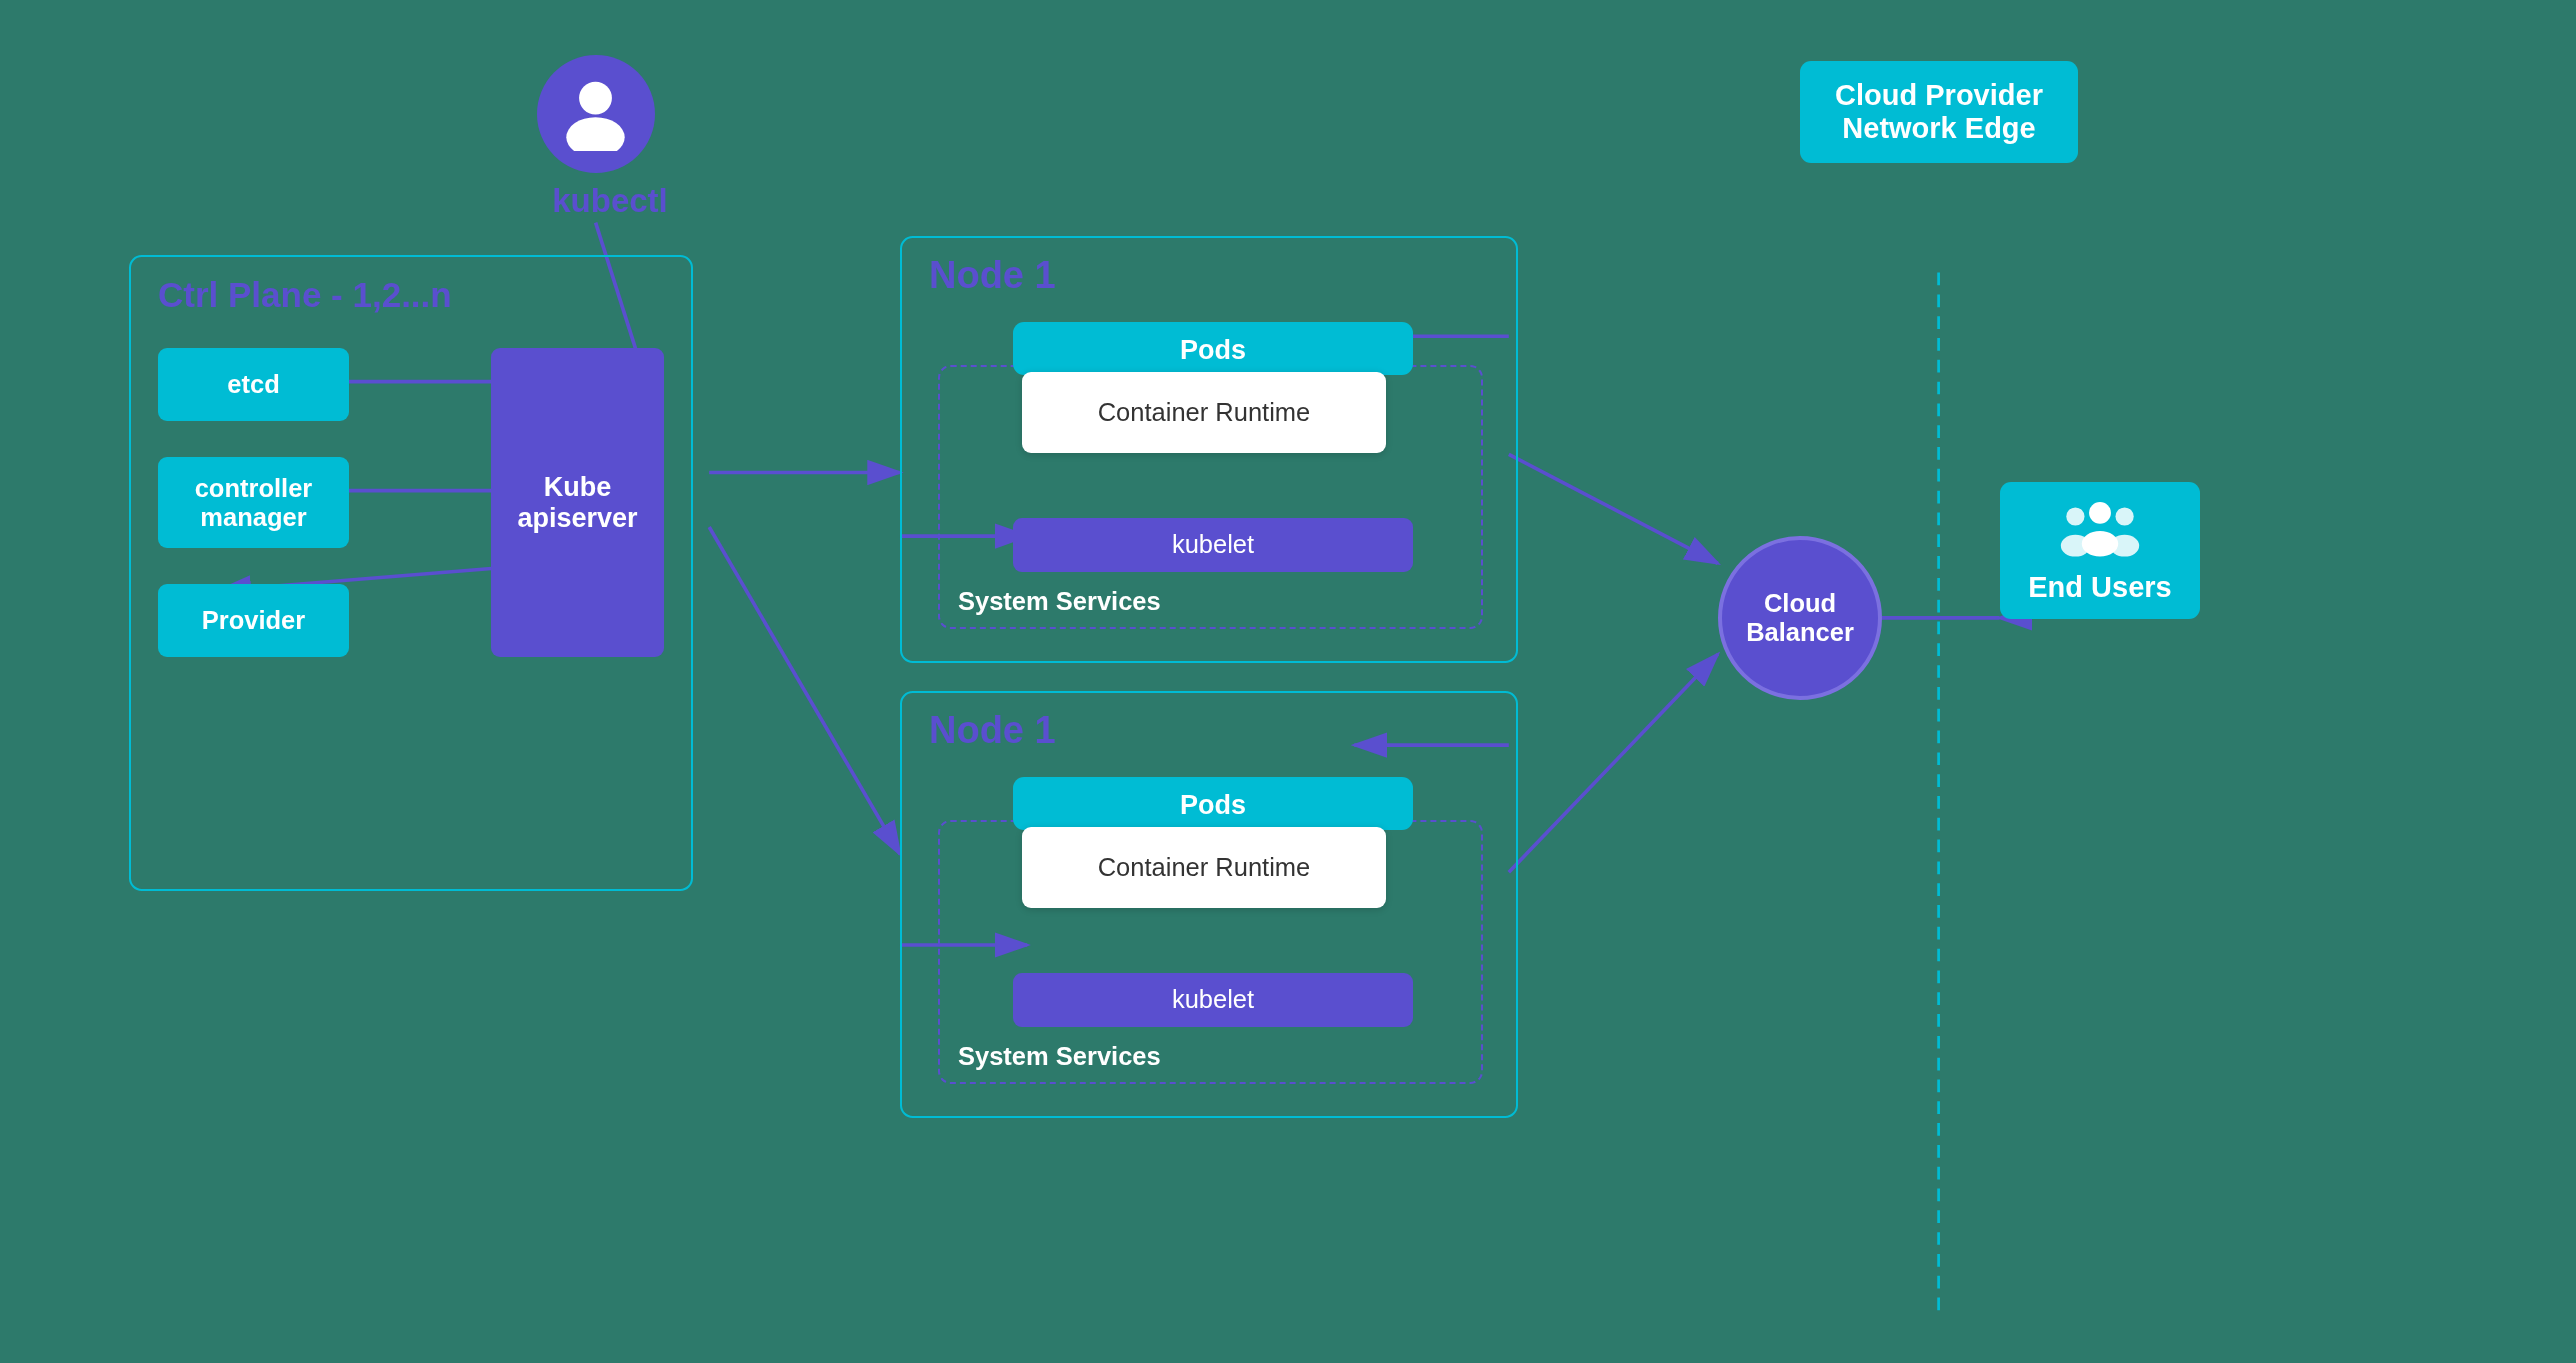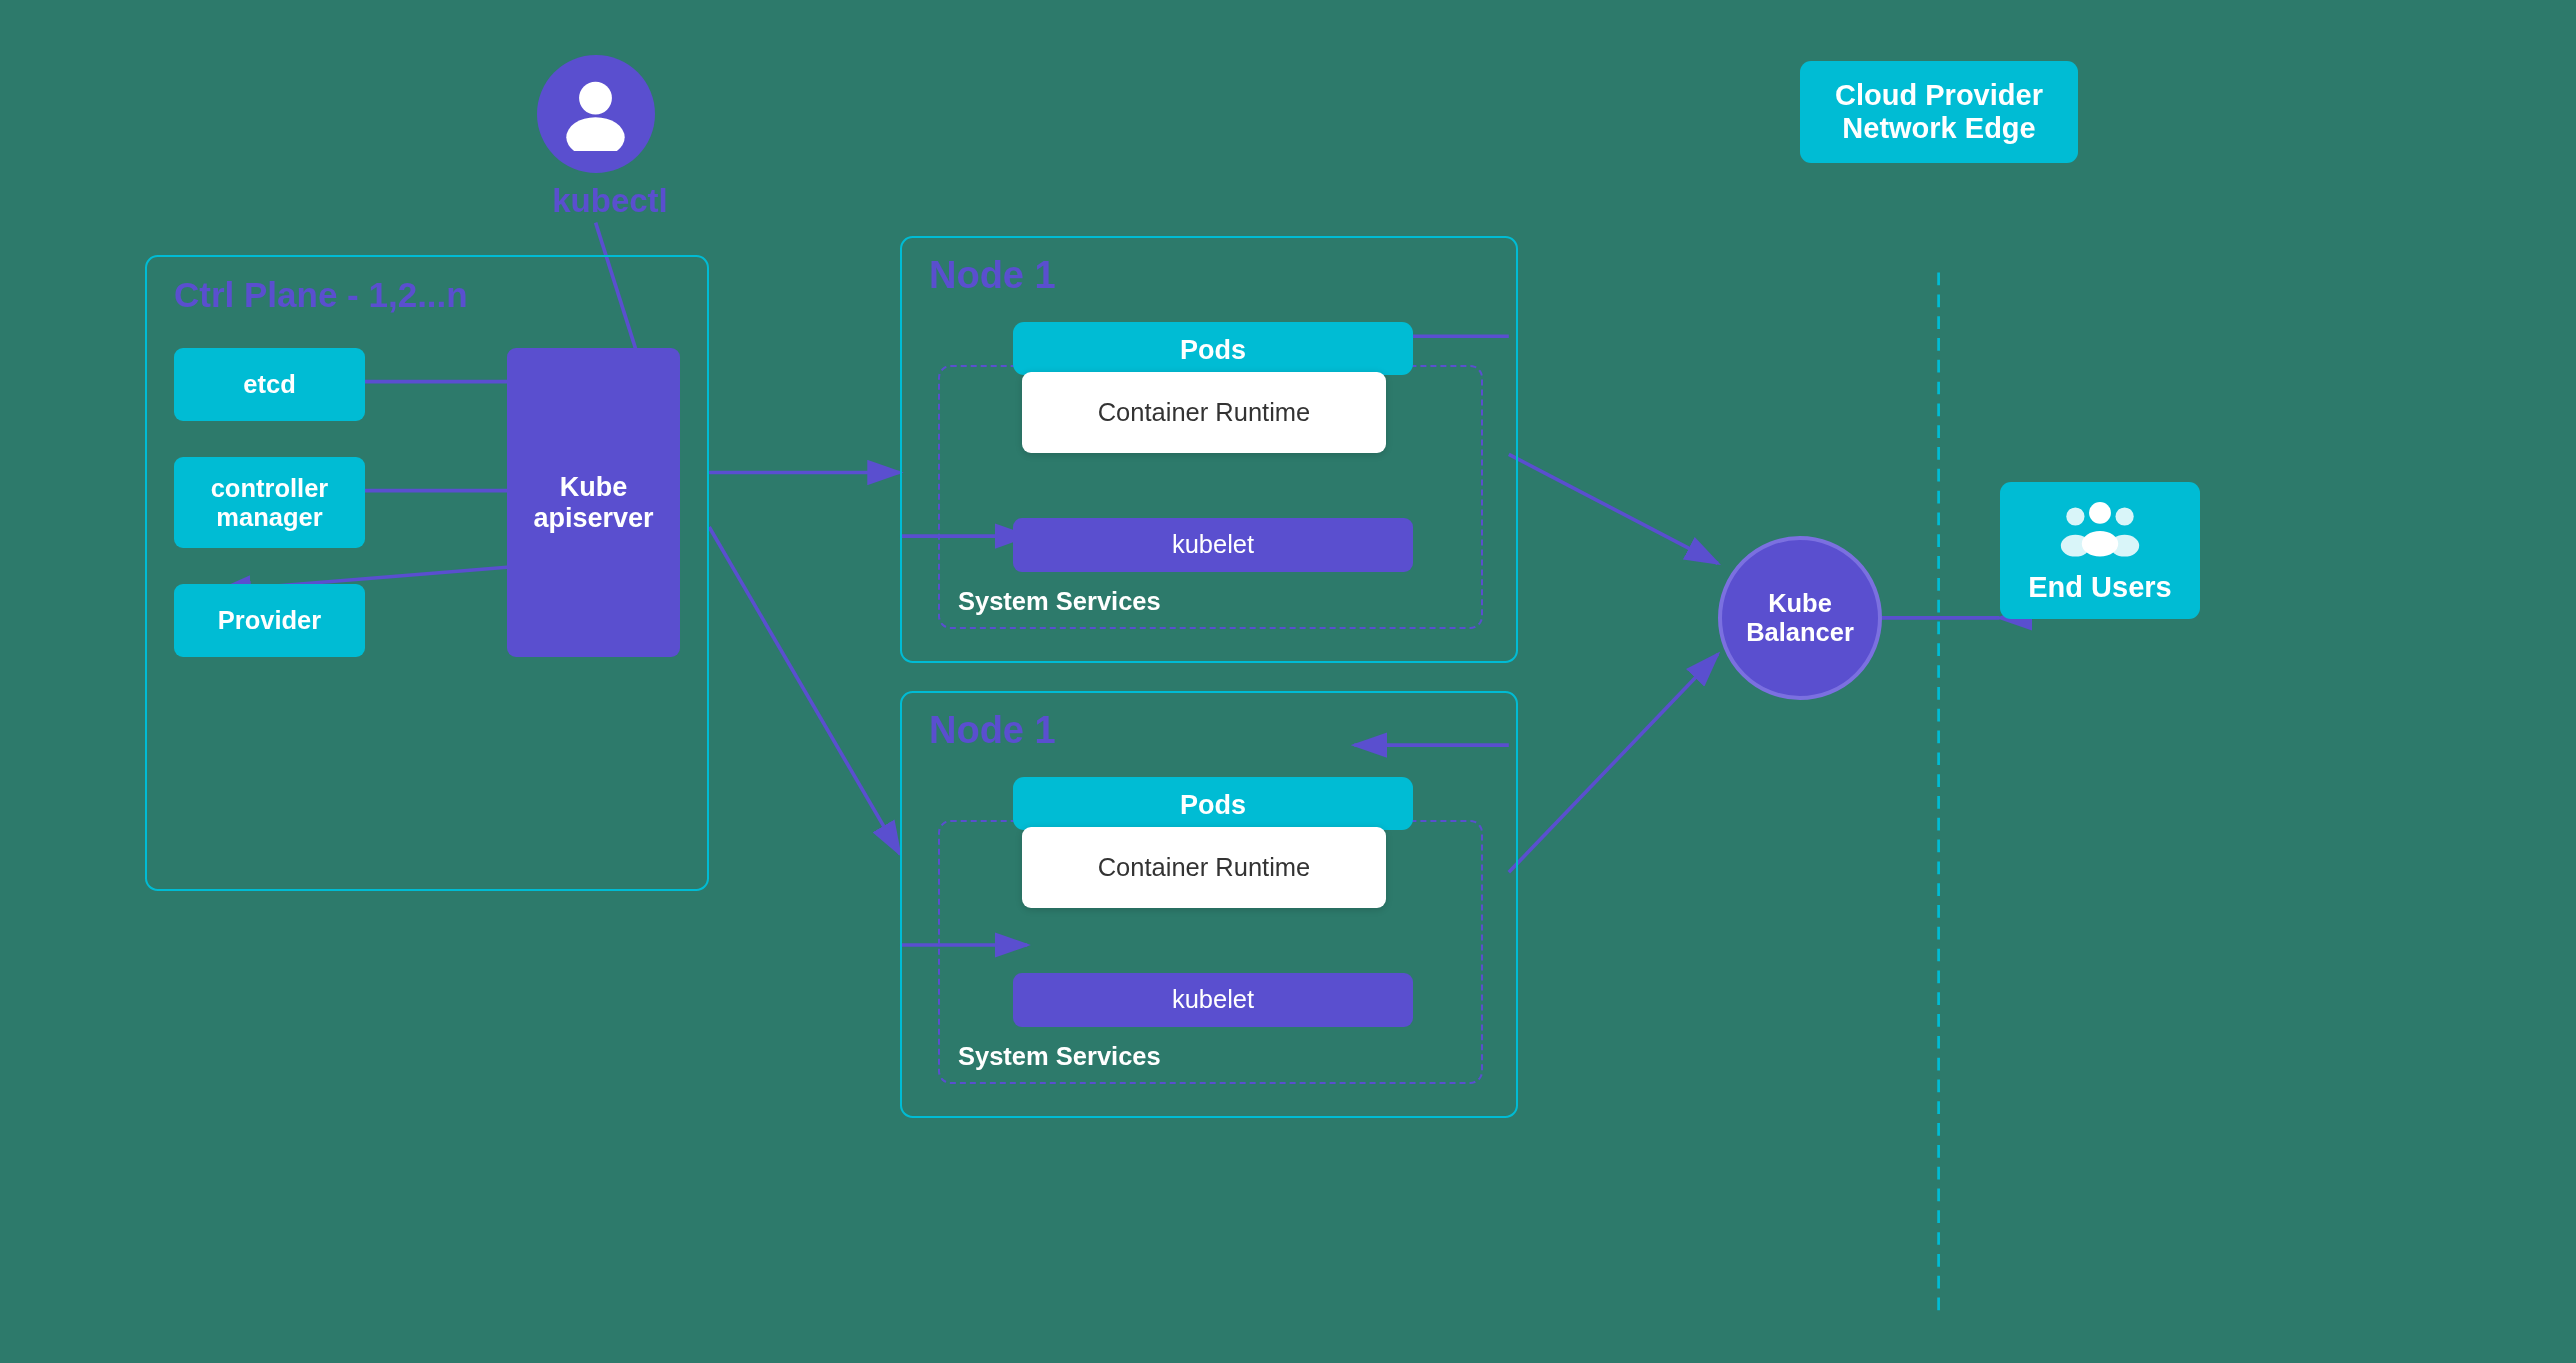--- a/index.html
+++ b/index.html
@@ -43,21 +43,21 @@
       font-size: 33px;
       font-weight: 700;
       color: #5a4fcf;
       margin-left: 29px;
     }
 
     
     .ctrl-plane-box {
       position: absolute;
       top: 255px;
-      left: 145px;
+      left: 129px;
       width: 564px;
       height: 636px;
       border: 2.7px solid #00bcd4;
       border-radius: 12.7px;
       background: transparent;
     }
     .ctrl-plane-title {
       position: absolute;
       top: 18px;
       left: 27px;
@@ -345,21 +345,21 @@
       </div>
       <div class="system-services-label">System Services</div>
     </div>
   </div>
 
   <div class="cloud-provider-box" style="top:61px; left:1800px; width:278px;">
     <span>Cloud Provider Network Edge</span>
   </div>
 
   <div class="load-balancer-circle" style="top:536px; left:1718px;">
-    <span>Kube Balancer</span>
+    <span>Cloud Balancer</span>
   </div>
 
   <div class="end-users-box" style="top:482px; left:2000px; width:200px;">
     <svg width="82" height="64" viewBox="0 0 90 70">
 
       <circle cx="45" cy="14" r="12" fill="white"></circle>
       <ellipse cx="45" cy="48" rx="20" ry="14" fill="white"></ellipse>
       <circle cx="18" cy="18" r="10" fill="white" opacity="0.85"></circle>
       <ellipse cx="18" cy="50" rx="16" ry="12" fill="white" opacity="0.85"></ellipse>
       <circle cx="72" cy="18" r="10" fill="white" opacity="0.85"></circle>

